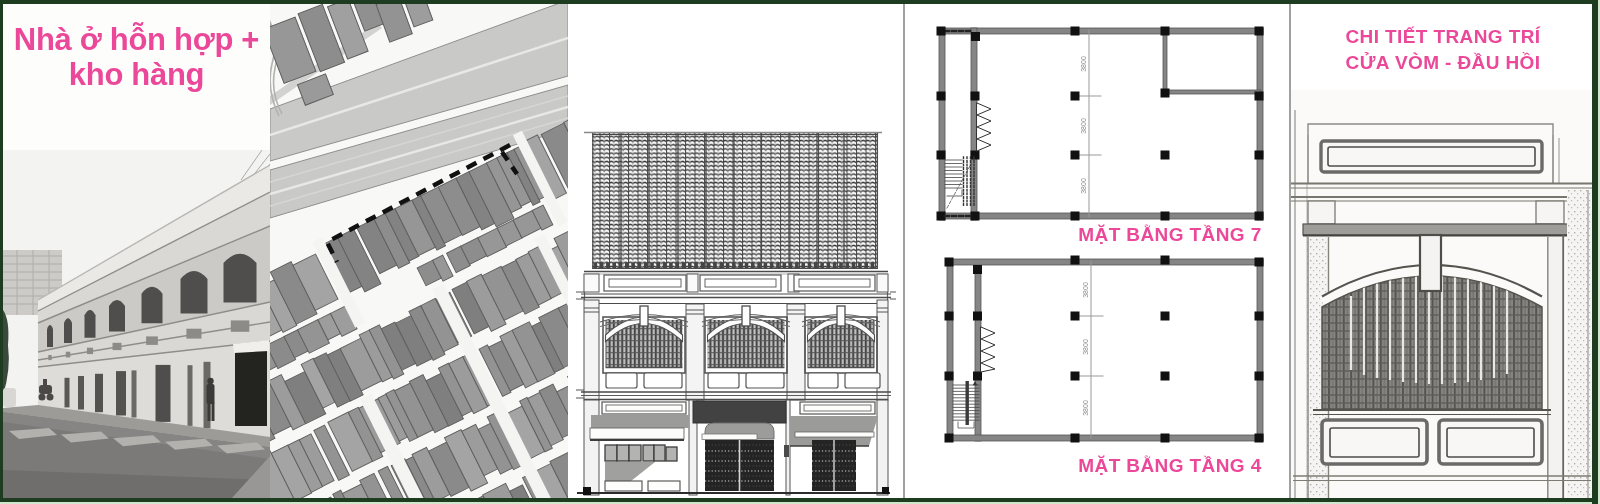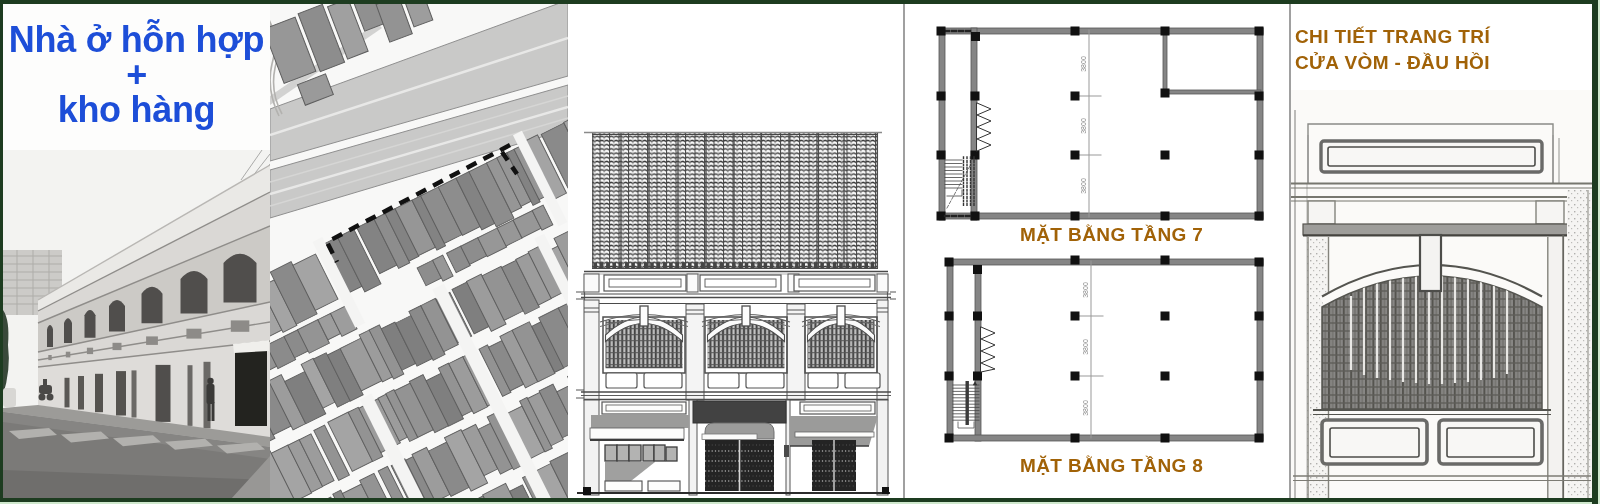--- a/index.html
+++ b/index.html
@@ -1,25 +1,25 @@
 <!DOCTYPE html>
 <html><head>
 <meta charset="utf-8">
 <style>
 html,body{margin:0;padding:0;background:#fff}
 #page{position:relative;width:1600px;height:504px;background:#ffffff;overflow:hidden;font-family:"Liberation Sans",sans-serif}
 .abs{position:absolute}
-.cap{position:absolute;font-weight:bold;color:#a16207;letter-spacing:0.4px;}
+.cap{position:absolute;font-weight:bold;color:#ec4899;letter-spacing:0.4px;text-align:center}
 </style>
 </head>
 <body>
 <div id="page">
 
 <div class="abs" style="left:3px;top:4px;width:267px;height:146px;background:#fdfdfc"></div>
-<div class="abs" style="left:3px;top:22px;width:267px;text-align:center;font-size:36px;font-weight:bold;color:#1d4ed8;line-height:35px;letter-spacing:-0.3px">Nhà ở hỗn hợp +<br>kho hàng</div>
+<div class="abs" style="left:3px;top:22px;width:267px;text-align:center;font-size:31px;font-weight:bold;color:#ec4899;line-height:35px;letter-spacing:-0.3px">Nhà ở hỗn hợp +<br>kho hàng</div>
 
 <svg class="abs" style="left:3px;top:150px" width="267" height="349" viewBox="0 0 267 349">
 
 <rect x="0" y="0" width="267" height="349" fill="#f3f3f1"></rect>
 
 <g stroke="#a2a2a0" stroke-width="0.9" fill="none">
         <path d="M267 4 L242 36"></path>
         <path d="M267 14 L246 42"></path>
         <path d="M259 0 L238 30"></path>
       </g>
@@ -840,21 +840,21 @@
   <path d="M48 381 h26 M48 384.2 h26 M48 387.4 h26 M48 390.6 h26 M48 393.8 h26 M48 397 h26 M48 400.2 h26 M48 403.4 h26 M48 406.6 h26 M48 409.8 h26 M48 413 h26 M48 416.2 h26"></path>
   <rect x="60.5" y="377" width="3.4" height="44" fill="#3a3a3a" stroke="none"></rect>
   <path d="M53 418 v6 h16 v-6" stroke="#555"></path>
   <path d="M70 377 l-2.2 4.2 h4.4 Z" fill="#333" stroke="none"></path>
  </g>
 </g>
 </svg>
 
 <div class="cap" style="left:1020px;top:224px;width:300px;font-size:19px">MẶT BẰNG TẦNG 7</div>
 
-<div class="cap" style="left:1020px;top:455px;width:300px;font-size:19px">MẶT BẰNG TẦNG 8</div>
+<div class="cap" style="left:1020px;top:455px;width:300px;font-size:19px">MẶT BẰNG TẦNG 4</div>
 
 <div class="cap" style="left:1295px;top:24px;width:296px;font-size:19px;line-height:26px">CHI TIẾT TRANG TRÍ<br>CỬA VÒM - ĐẦU HỒI</div>
 
 <svg class="abs" style="left:1291px;top:90px;filter:blur(0.4px)" width="301" height="408" viewBox="0 0 301 408">
 <defs>
 <pattern id="dgrid" width="7.4" height="8" patternUnits="userSpaceOnUse">
   <rect width="7.4" height="8" fill="#888785"></rect>
   <line x1="1" y1="0" x2="1" y2="8" stroke="#55544f" stroke-width="2"></line>
   <line x1="4.7" y1="0" x2="4.7" y2="8" stroke="#6e6d68" stroke-width="1.2"></line>
   <line x1="0" y1="1" x2="7.4" y2="1" stroke="#5e5d58" stroke-width="1.4"></line>

